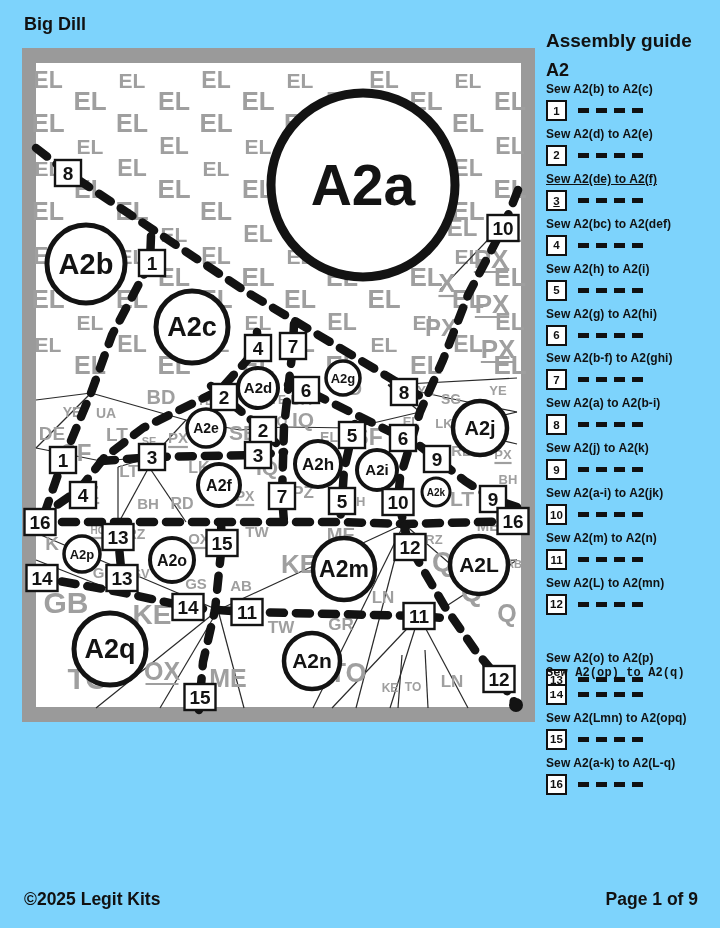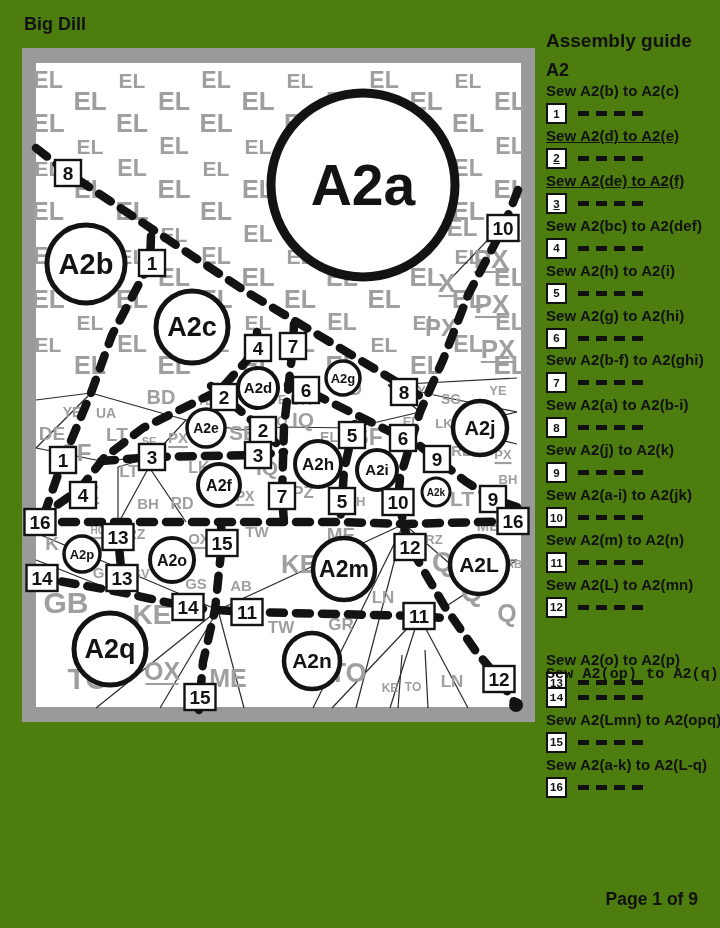--- a/index.html
+++ b/index.html
@@ -1,25 +1,25 @@
 <!DOCTYPE html>
 <html><head>
 <meta charset="utf-8">
 <style>
   html,body{margin:0;padding:0;background:#fff;}
-  .page{position:relative;width:720px;height:928px;background:#4d7c0f;overflow:hidden;
+  .page{position:relative;width:720px;height:928px;background:#7dd3fc;overflow:hidden;
         font-family:"Liberation Sans",sans-serif;color:#111;}
   .page-title{position:absolute;left:24px;top:14px;font-size:18px;font-weight:bold;}
   #diagram-svg{position:absolute;left:0;top:0;}
   .guide{position:absolute;left:546px;top:18px;width:170px;margin-top:12px;}
   .guide-title{font-size:19px;font-weight:bold;}
   .guide-section{position:absolute;top:30px;font-size:18px;font-weight:bold;}
   .steps{position:absolute;left:546px;top:82px;width:174px;height:730px;}
   .step{position:absolute;left:0;width:174px;height:44px;}
-  .step-label{font-size:15px;font-weight:bold;white-space:nowrap;letter-spacing:.1px;}
+  .step-label{font-size:12px;font-weight:bold;white-space:nowrap;letter-spacing:.1px;}
   .step-row{display:flex;align-items:center;margin-top:4px;}
   .step-num{display:inline-flex;align-items:center;justify-content:center;
             width:17px;height:17px;border:2px solid #111;font-size:11.5px;font-weight:bold;
             background:#fff;flex:none;}
   .step-dash{width:72px;height:5px;margin-left:11px;
              background:repeating-linear-gradient(90deg,#111 0 11px,transparent 11px 18px);}
   .footer-copy{position:absolute;left:24px;top:889px;font-size:17.5px;font-weight:bold;}
   .footer-page{position:absolute;right:22px;top:889px;font-size:17.5px;font-weight:bold;margin-left:40px;}
 </style>
 </head>
@@ -356,21 +356,21 @@
     <div class="guide-section">A2</div>
   </div>
   <div class="steps" id="steps-list">
       <div class="step" style="top: 0px;">
         <div class="step-label">Sew A2(b) to A2(c)</div>
         <div class="step-row">
           <span class="step-num">1</span>
           <span class="step-dash"></span>
         </div>
       </div>
-      <div class="step" style="top: 44.9px; text-decoration: underline;">
+      <div class="step" style="top: 44.9px;">
         <div class="step-label">Sew A2(d) to A2(e)</div>
         <div class="step-row">
           <span class="step-num">2</span>
           <span class="step-dash"></span>
         </div>
       </div>
       <div class="step" style="top: 90px; text-decoration: underline;">
         <div class="step-label">Sew A2(de) to A2(f)</div>
         <div class="step-row">
           <span class="step-num">3</span>
@@ -463,14 +463,15 @@
       </div>
       <div class="step" style="top: 673.5px;">
         <div class="step-label">Sew A2(a-k) to A2(L-q)</div>
         <div class="step-row">
           <span class="step-num">16</span>
           <span class="step-dash"></span>
         </div>
       </div>
     </div>
 
+  <div class="footer-copy">©2025 Legit Kits</div>
   <div class="footer-page">Page 1 of 9</div>
 </div>
 
 </body></html>

